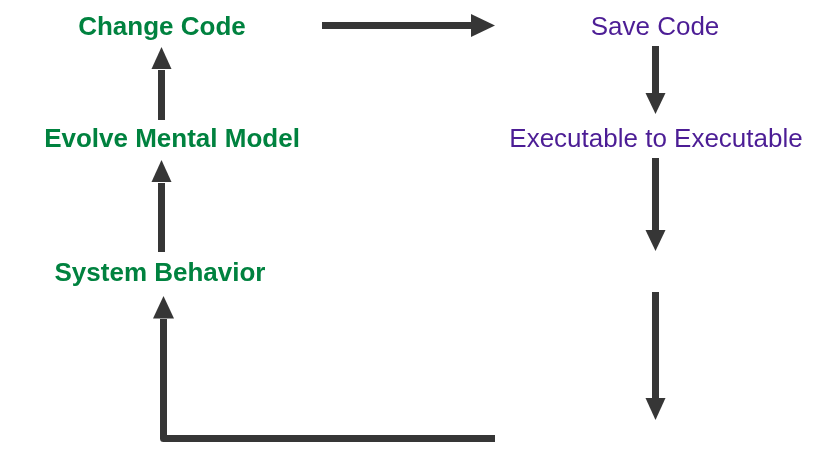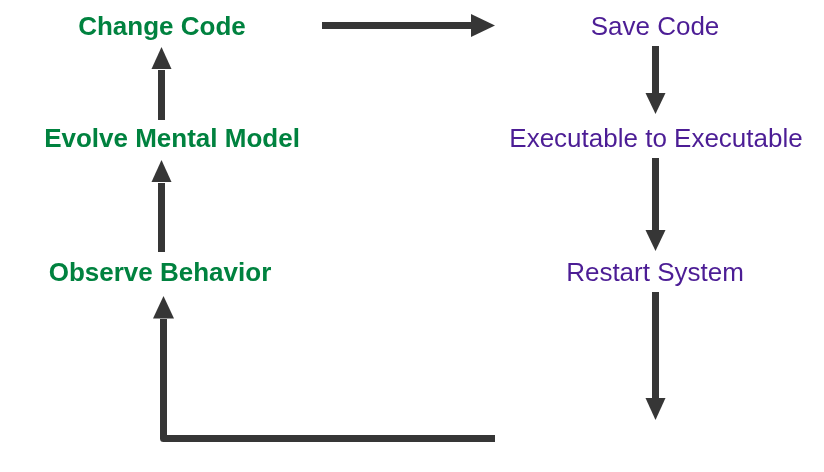--- a/index.html
+++ b/index.html
@@ -75,22 +75,21 @@
     <g>
       <line class="arrow-line" x1="161.5" y1="120" x2="161.5" y2="70"></line>
       <polygon class="arrow-head" points="161.5,47 151.5,69 171.5,69"></polygon>
     </g>
   </svg>
 
   <div class="node node-green" style="left:162px; top:11px;">Change Code</div>
 
   <div class="node node-green" style="left:160px; top:123px;margin-left:12px;">Evolve Mental Model</div>
 
-  <div class="node node-green" style="left:160px; top:257px;">Observe Behavior</div>
+  <div class="node node-green" style="left:160px; top:257px;">System Behavior</div>
 
   <div class="node node-dark" style="left:655px; top:11px;">Save Code</div>
 
   <div class="node node-dark" style="left:656px; top:123px;">Executable to Executable</div>
 
-  <div class="node node-dark" style="left:655px; top:257px;">Restart System</div>
 
 
 </div>
 
 </body></html>

